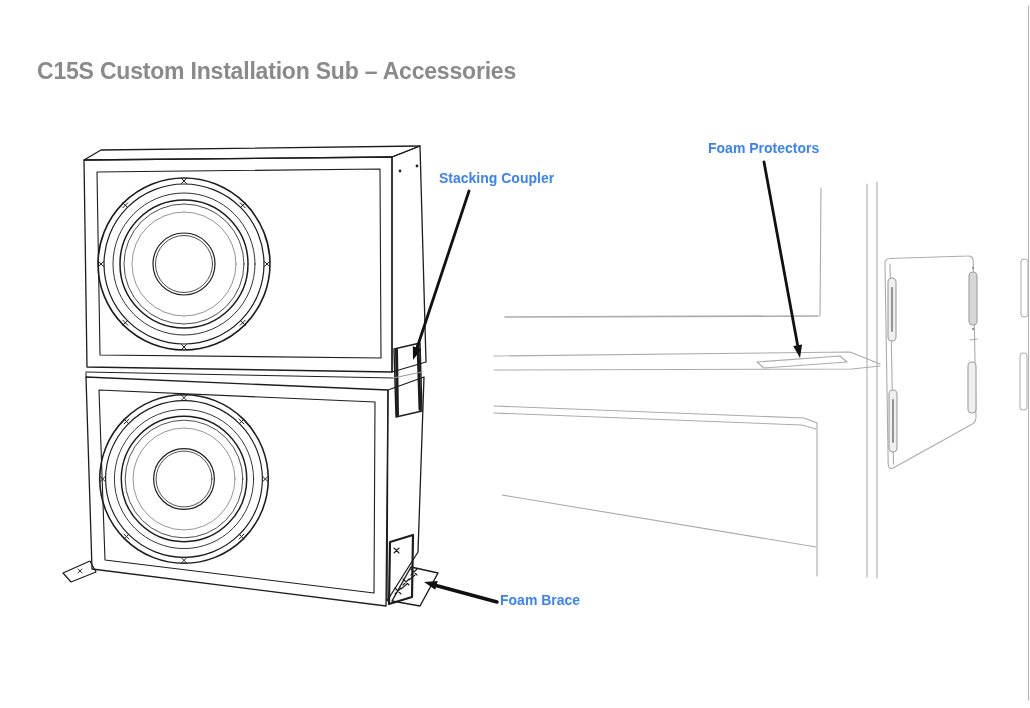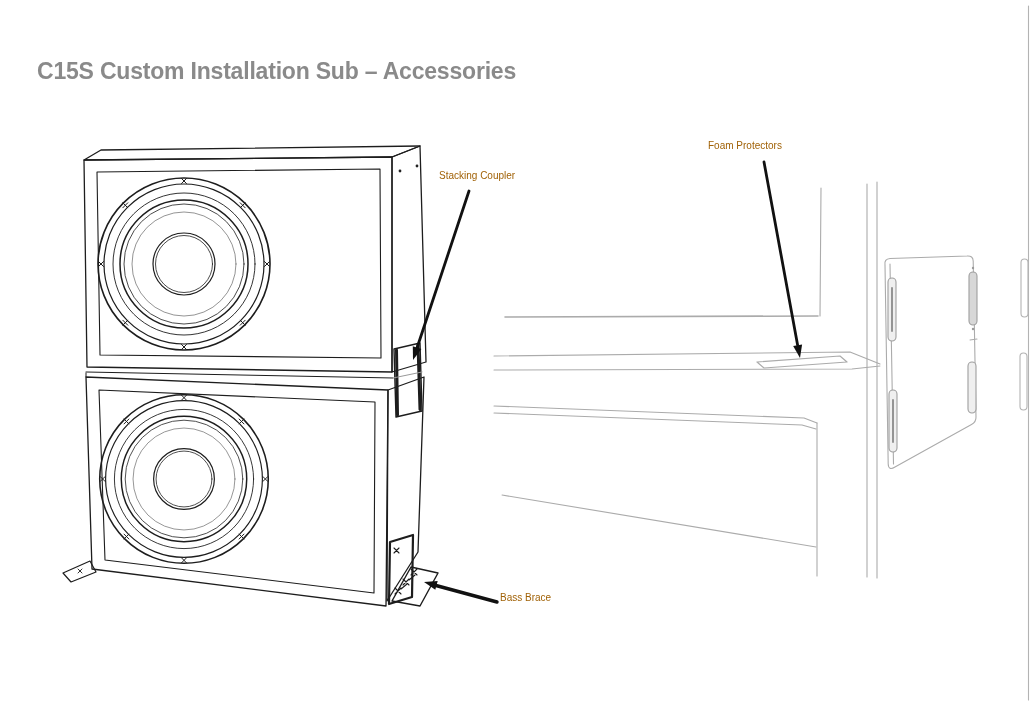--- a/index.html
+++ b/index.html
@@ -10,21 +10,21 @@
     overflow:hidden;
     font-family:"Liberation Sans",sans-serif;
   }
   .doc-title{
     position:absolute;left:37px;top:58px;
     font-size:23px;font-weight:bold;color:#8a8a8a;
     letter-spacing:-0.2px;white-space:nowrap;
   }
   .callout{
     position:absolute;
-    font-size:10px;font-weight:normal;color:#a16207;
+    font-size:14px;font-weight:bold;color:#3b82f6;
     white-space:nowrap;
   }
   .lbl-stacking{left:439px;top:170px;}
   .lbl-foam{left:708px;top:140px;}
   .lbl-bass{left:500px;top:592px;}
   svg.art{position:absolute;left:0;top:0;}
 </style>
 </head>
 <body>
 
@@ -181,15 +181,15 @@
       </g>
       <g>
         <path d="M497,602 L436,585.5" stroke-width="3.4" fill="none"></path>
         <polygon points="424,582 435.3,589.8 437.7,581.1" stroke="none"></polygon>
       </g>
     </g>
   </svg>
 
   <div class="callout lbl-stacking">Stacking Coupler</div>
   <div class="callout lbl-foam">Foam Protectors</div>
-  <div class="callout lbl-bass">Bass Brace</div>
+  <div class="callout lbl-bass">Foam Brace</div>
 
 </div>
 
 </body></html>

